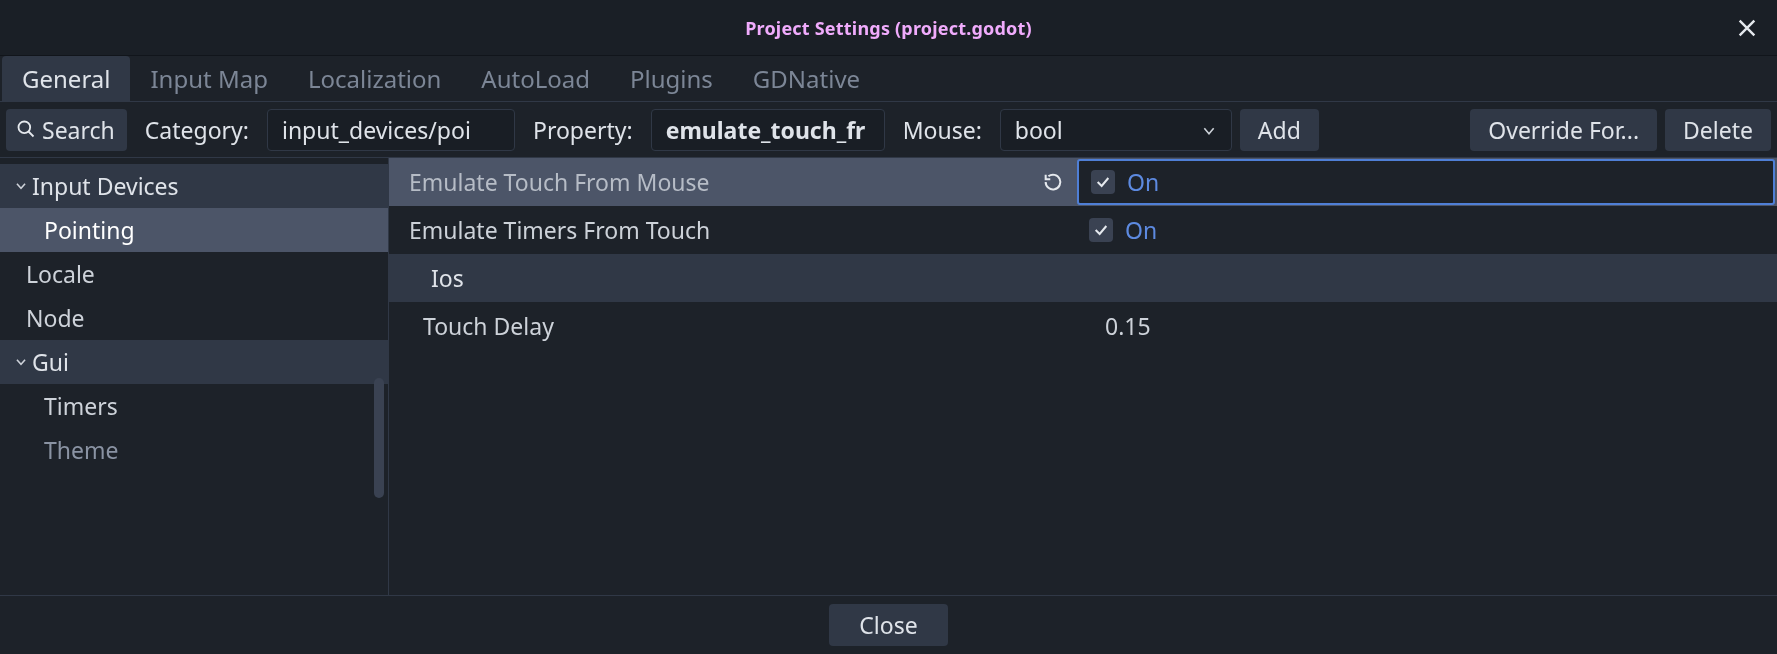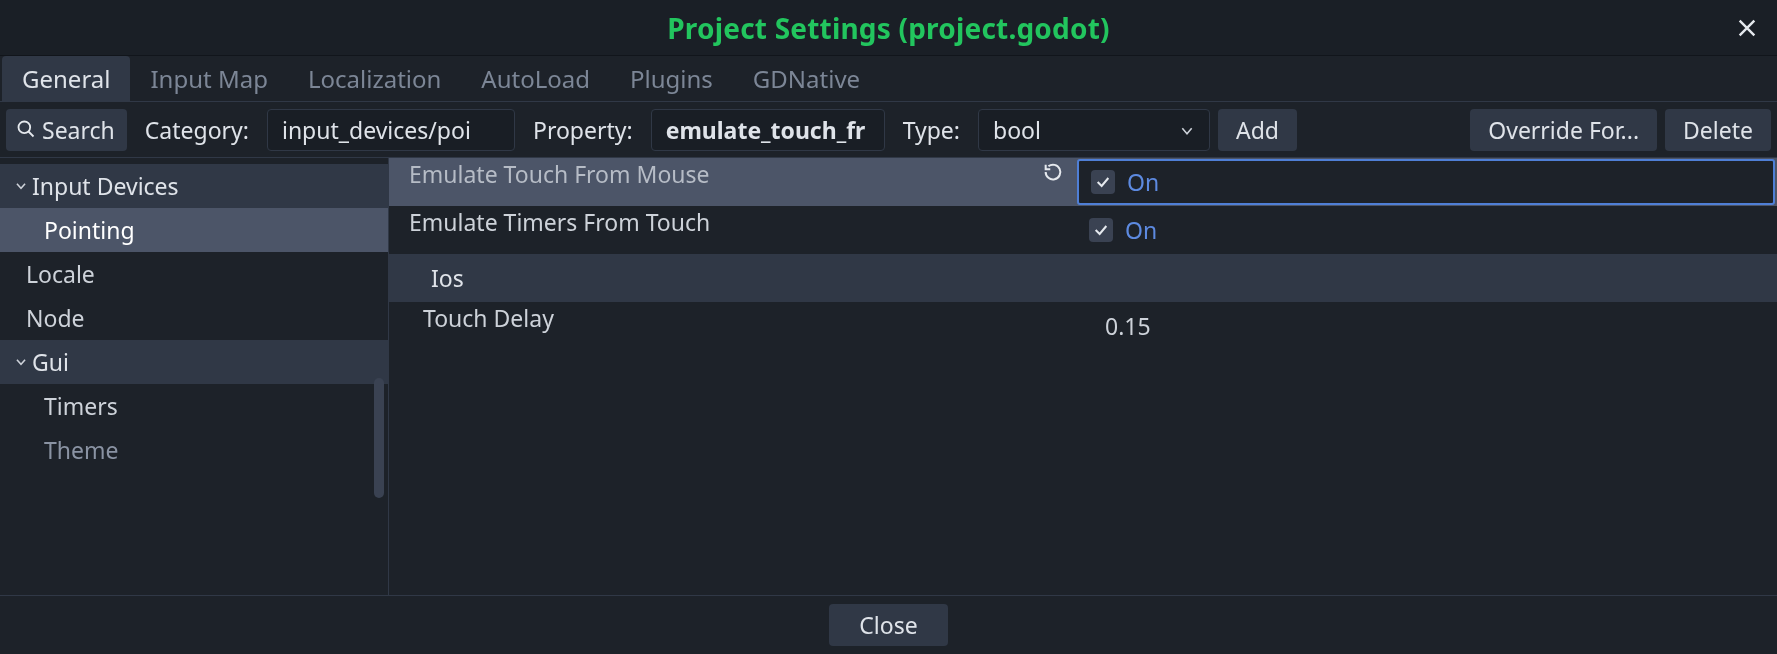--- a/index.html
+++ b/index.html
@@ -18,22 +18,22 @@
     height: 56px;
     background: #1a1f26;
     display: flex;
     align-items: center;
     justify-content: center;
     position: relative;
     border-bottom: 1px solid #11151b;
   }
   .titlebar-title {
     font-weight: 700;
-    font-size: 28px;
-    color: #22c55e;
+    font-size: 18px;
+    color: #f0abfc;
     letter-spacing: 0.2px;
   }
   .titlebar-close {
     position: absolute;
     right: 14px;
     top: 12px;
     width: 32px;
     height: 32px;
     display: flex;
     align-items: center;
@@ -195,21 +195,21 @@
   .prop-row.section {
     background: #303846;
     padding-left: 42px;
     color: #dfe3e9;
   }
   .prop-label {
     width: 688px;
     padding-left: 20px;
     color: #cdd2d9;
     display: flex;
-    align-items: flex-start;
+    align-items: center;
     height: 100%;
     border-radius: 22px;
   }
   .revert {
     margin-left: auto;
     margin-right: 10px;
     width: 28px; height:28px;
     display:flex; align-items:center; justify-content:center;
     cursor:pointer;
   }
@@ -283,21 +283,21 @@
     </span>
     <span>Search</span>
   </div>
 
   <span class="filter-label">Category:</span>
   <input class="filter-input inp-category" value="input_devices/poi" style="">
 
   <span class="filter-label">Property:</span>
   <input class="filter-input inp-property" value="emulate_touch_fr" style="">
 
-  <span class="filter-label">Type:</span>
+  <span class="filter-label">Mouse:</span>
   <div class="type-select">
     <span>bool</span>
     <span class="chev">
       <svg viewBox="0 0 24 24">
           <path d="M5 8 L12 16 L19 8"></path>
         </svg>
     </span>
   </div>
 
   <div class="btn">Add</div>

